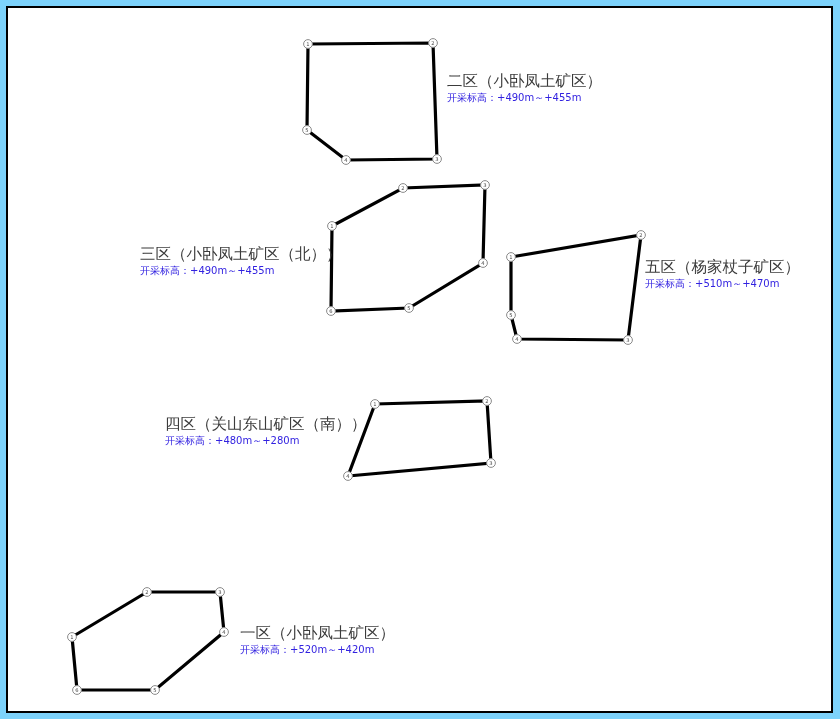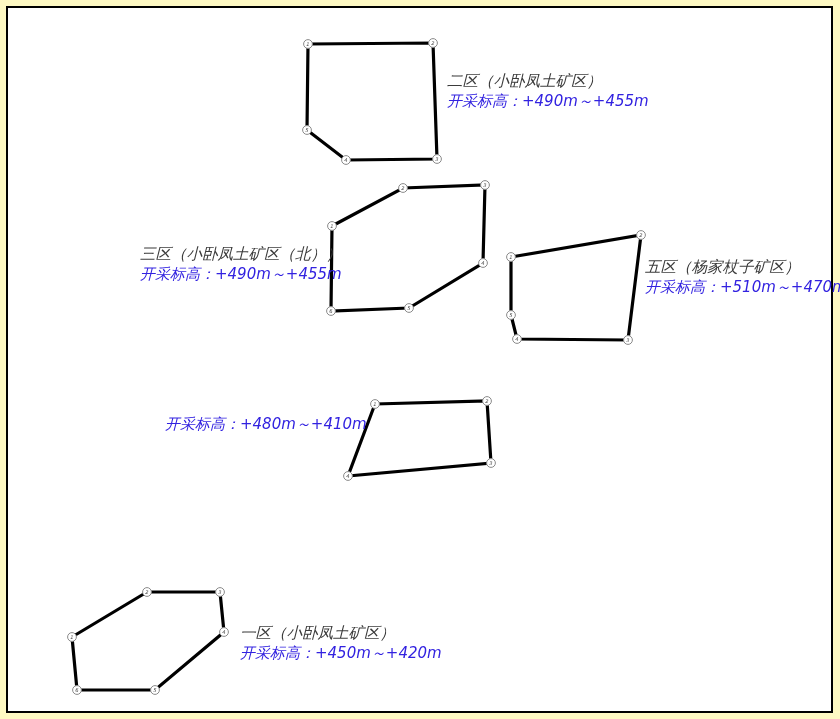--- a/index.html
+++ b/index.html
@@ -10,22 +10,21 @@
   body {
     width: 840px;
     height: 719px;
     font-family: "DejaVu Sans", "Liberation Sans", sans-serif;
     overflow: hidden;
   }
   #canvas-root {
     position: relative;
     width: 840px;
     height: 719px;
-    background: #fef9c3;
-    font-style: italic;
+    background: #7dd3fc;
   }
   
   #diagram-frame {
     position: absolute;
     left: 6px;
     top: 6px;
     width: 827px;
     height: 707px;
     border: 2px solid #000000;
     box-sizing: border-box;
@@ -69,21 +68,21 @@
   .zone-label .zone-title {
     display: block;
     color: #3b3b3b;
     font-size: 15.5px;
     font-family: "DejaVu Sans", "Liberation Sans", sans-serif;
     letter-spacing: 0px;
   }
   .zone-label .zone-elev {
     display: block;
     color: #3222e0;
-    font-size: 15px;
+    font-size: 10px;
     font-family: "DejaVu Sans", "Liberation Sans", sans-serif;
     letter-spacing: 0px;
   }
 </style>
 </head>
 <body>
 
 <div id="canvas-root">
 
   <div id="diagram-frame"></div>
@@ -211,21 +210,22 @@
       </div>
       <div class="zone-label" style="left: 140px; top: 245px;">
         <span class="zone-title" style="color: rgb(59, 59, 59);">三区（小卧凤土矿区（北））</span>
         <span class="zone-elev" style="color: rgb(50, 34, 224);">开采标高：+490m～+455m</span>
       </div>
       <div class="zone-label" style="left: 645px; top: 258px;">
         <span class="zone-title" style="color: rgb(59, 59, 59);">五区（杨家杖子矿区）</span>
         <span class="zone-elev" style="color: rgb(50, 34, 224);">开采标高：+510m～+470m</span>
       </div>
       <div class="zone-label" style="left: 165px; top: 415px;">
-        <span class="zone-elev" style="color: rgb(50, 34, 224);">开采标高：+480m～+410m</span>
+        <span class="zone-title" style="color: rgb(59, 59, 59);">四区（关山东山矿区（南））</span>
+        <span class="zone-elev" style="color: rgb(50, 34, 224);">开采标高：+480m～+280m</span>
       </div>
       <div class="zone-label" style="left: 240px; top: 624px;">
         <span class="zone-title" style="color: rgb(59, 59, 59);">一区（小卧凤土矿区）</span>
-        <span class="zone-elev" style="color: rgb(50, 34, 224);">开采标高：+450m～+420m</span>
+        <span class="zone-elev" style="color: rgb(50, 34, 224);">开采标高：+520m～+420m</span>
       </div>
     </div>
 
 </div>
 
 </body></html>

